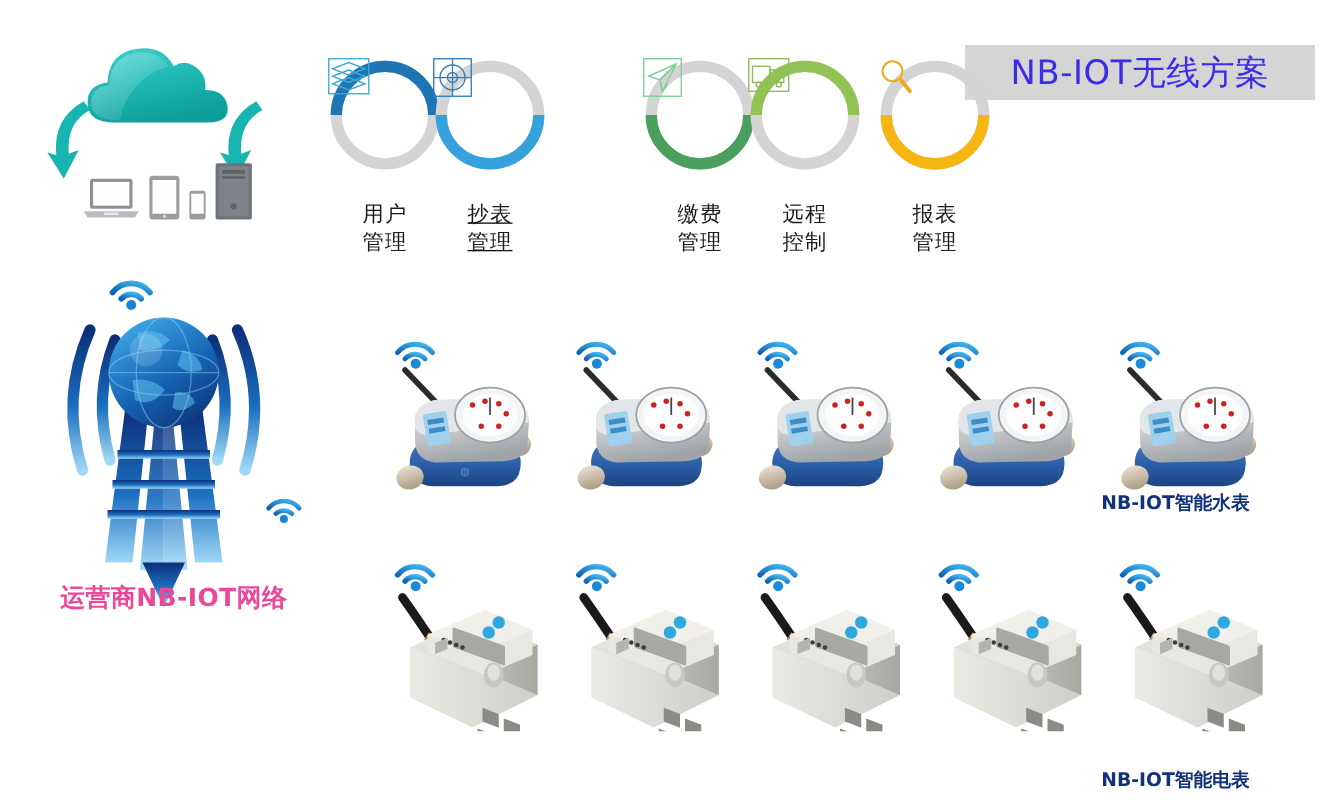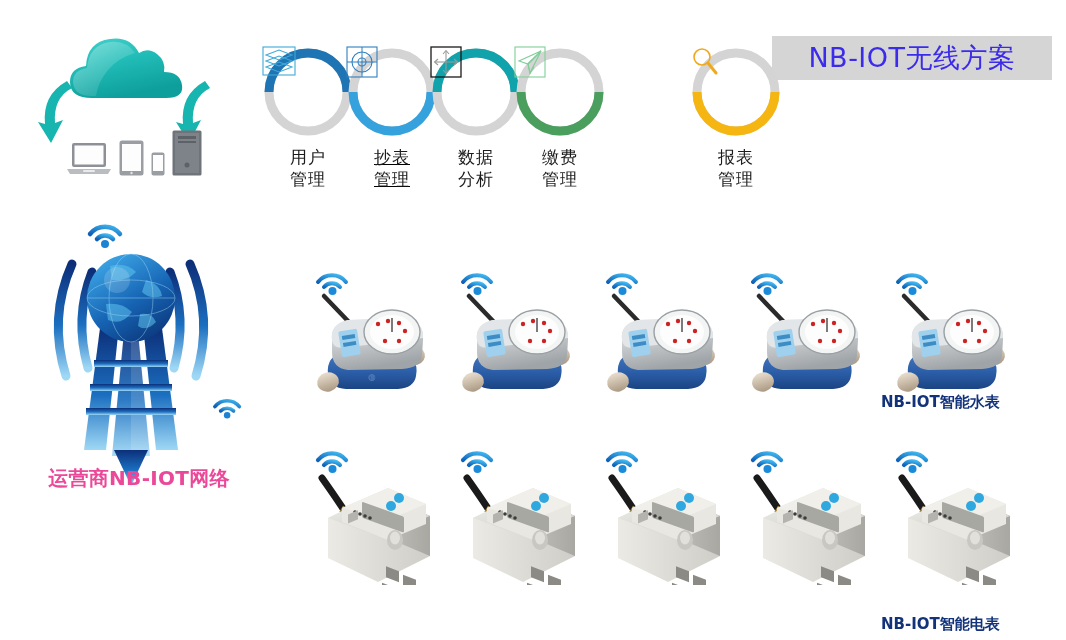--- a/index.html
+++ b/index.html
@@ -30,21 +30,21 @@
   
   #circle-chain{position:absolute;left:262px;top:46px;width:512px;height:160px;}
   .chain-item{position:absolute;top:0;width:104px;}
   .ring{position:relative;width:92px;height:92px;}
   .ring svg{position:absolute;left:0;top:0;}
   .ring .glyph{
     position:absolute;left:0;top:0;width:92px;height:92px;
     display:flex;align-items:center;justify-content:center;
   }
   .chain-label{
-    margin-top:8px;text-align:center;font-size:17px;line-height:1.32;
+    margin-top:23px;text-align:center;font-size:17px;line-height:1.32;
     color:#1b1b1b;font-family:"DejaVu Sans","Liberation Sans",sans-serif;
     letter-spacing:1px;width:92px;
   }
 
   
   #tower-group{position:absolute;left:14px;top:200px;width:250px;height:290px;}
   #tower-label{
     position:absolute;left:14px;top:465px;width:250px;text-align:center;
     font-size:20px;font-weight:bold;color:#ec4899;
     font-family:"DejaVu Sans","Liberation Sans",sans-serif;letter-spacing:.3px;
@@ -158,45 +158,20 @@
           <line x1="1" y1="16" x2="31" y2="16" stroke="#2f7fc0" stroke-width="1"></line>
         </svg>
       </div>
     </div>
     <div class="chain-label">
       <div>抄表</div>
       <div>管理</div>
     </div>
   </div>
 
-  <div class="chain-item" style="left:168px;">
-    <div class="ring">
-      <svg width="92" height="92" viewBox="0 0 92 92">
-        <circle cx="46" cy="46" r="39" fill="none" stroke="#d4d4d4" stroke-width="9"></circle>
-        <path d="M7 46 A39 39 0 0 1 85 46" fill="none" stroke="#11a3ab" stroke-width="9"></path>
-      </svg>
-      <div class="glyph">
-        <svg width="32" height="32" viewBox="0 0 32 32">
-          <rect x="1" y="1" width="30" height="30" fill="none" stroke="#1a1a1a" stroke-width="1.3"></rect>
-          <g stroke="#9a9a9a" stroke-width="1.1" fill="none">
-            <line x1="16" y1="5" x2="16" y2="27"></line>
-            <line x1="5" y1="16" x2="27" y2="16"></line>
-            <path d="M13 8 L16 4.5 L19 8"></path>
-            <path d="M13 24 L16 27.5 L19 24"></path>
-            <path d="M8 13 L4.5 16 L8 19"></path>
-            <path d="M24 13 L27.5 16 L24 19"></path>
-          </g>
-        </svg>
-      </div>
-    </div>
-    <div class="chain-label">
-      <div>数据</div>
-      <div>分析</div>
-    </div>
-  </div>
 
   <div class="chain-item" style="left:252px;">
     <div class="ring">
       <svg width="92" height="92" viewBox="0 0 92 92">
         <circle cx="46" cy="46" r="39" fill="none" stroke="#d4d4d4" stroke-width="9"></circle>
         <path d="M85 46 A39 39 0 0 1 7 46" fill="none" stroke="#4a9e5e" stroke-width="9"></path>
       </svg>
       <div class="glyph">
         <svg width="32" height="32" viewBox="0 0 32 32">
           <rect x="1" y="1" width="30" height="30" fill="none" stroke="#7ecf97" stroke-width="1.1"></rect>
@@ -207,22 +182,45 @@
           </g>
         </svg>
       </div>
     </div>
     <div class="chain-label">
       <div>缴费</div>
       <div>管理</div>
     </div>
   </div>
 
-
-  <div class="chain-item" style="left:428px;">
+  <div class="chain-item" style="left:336px;">
+    <div class="ring">
+      <svg width="92" height="92" viewBox="0 0 92 92">
+        <circle cx="46" cy="46" r="39" fill="none" stroke="#d4d4d4" stroke-width="9"></circle>
+        <path d="M7 46 A39 39 0 0 1 85 46" fill="none" stroke="#93c254" stroke-width="9"></path>
+      </svg>
+      <div class="glyph">
+        <svg width="34" height="28" viewBox="0 0 34 28">
+          <rect x="1" y="1" width="32" height="26" fill="none" stroke="#8fbb5c" stroke-width="1.1"></rect>
+          <g stroke="#8fbb5c" stroke-width="1.1" fill="none">
+            <rect x="4" y="7" width="14" height="13"></rect>
+            <path d="M18 10 H25 L29 14 V20 H18 Z"></path>
+            <circle cx="9" cy="21.5" r="2"></circle>
+            <circle cx="25" cy="21.5" r="2"></circle>
+          </g>
+        </svg>
+      </div>
+    </div>
+    <div class="chain-label">
+      <div>远程</div>
+      <div>控制</div>
+    </div>
+  </div>
+
+  <div class="chain-item" style="left:440px;">
     <div class="ring">
       <svg width="92" height="92" viewBox="0 0 92 92">
         <circle cx="46" cy="46" r="39" fill="none" stroke="#d4d4d4" stroke-width="9"></circle>
         <path d="M85 46 A39 39 0 0 1 7 46" fill="none" stroke="#f5b611" stroke-width="9"></path>
       </svg>
       <div class="glyph">
         <svg width="30" height="30" viewBox="0 0 30 30">
           <circle cx="12" cy="11" r="8" fill="none" stroke="#f0a91c" stroke-width="1.6"></circle>
           <line x1="18" y1="17" x2="26" y2="27" stroke="#f0a91c" stroke-width="3" stroke-linecap="round"></line>
         </svg>

